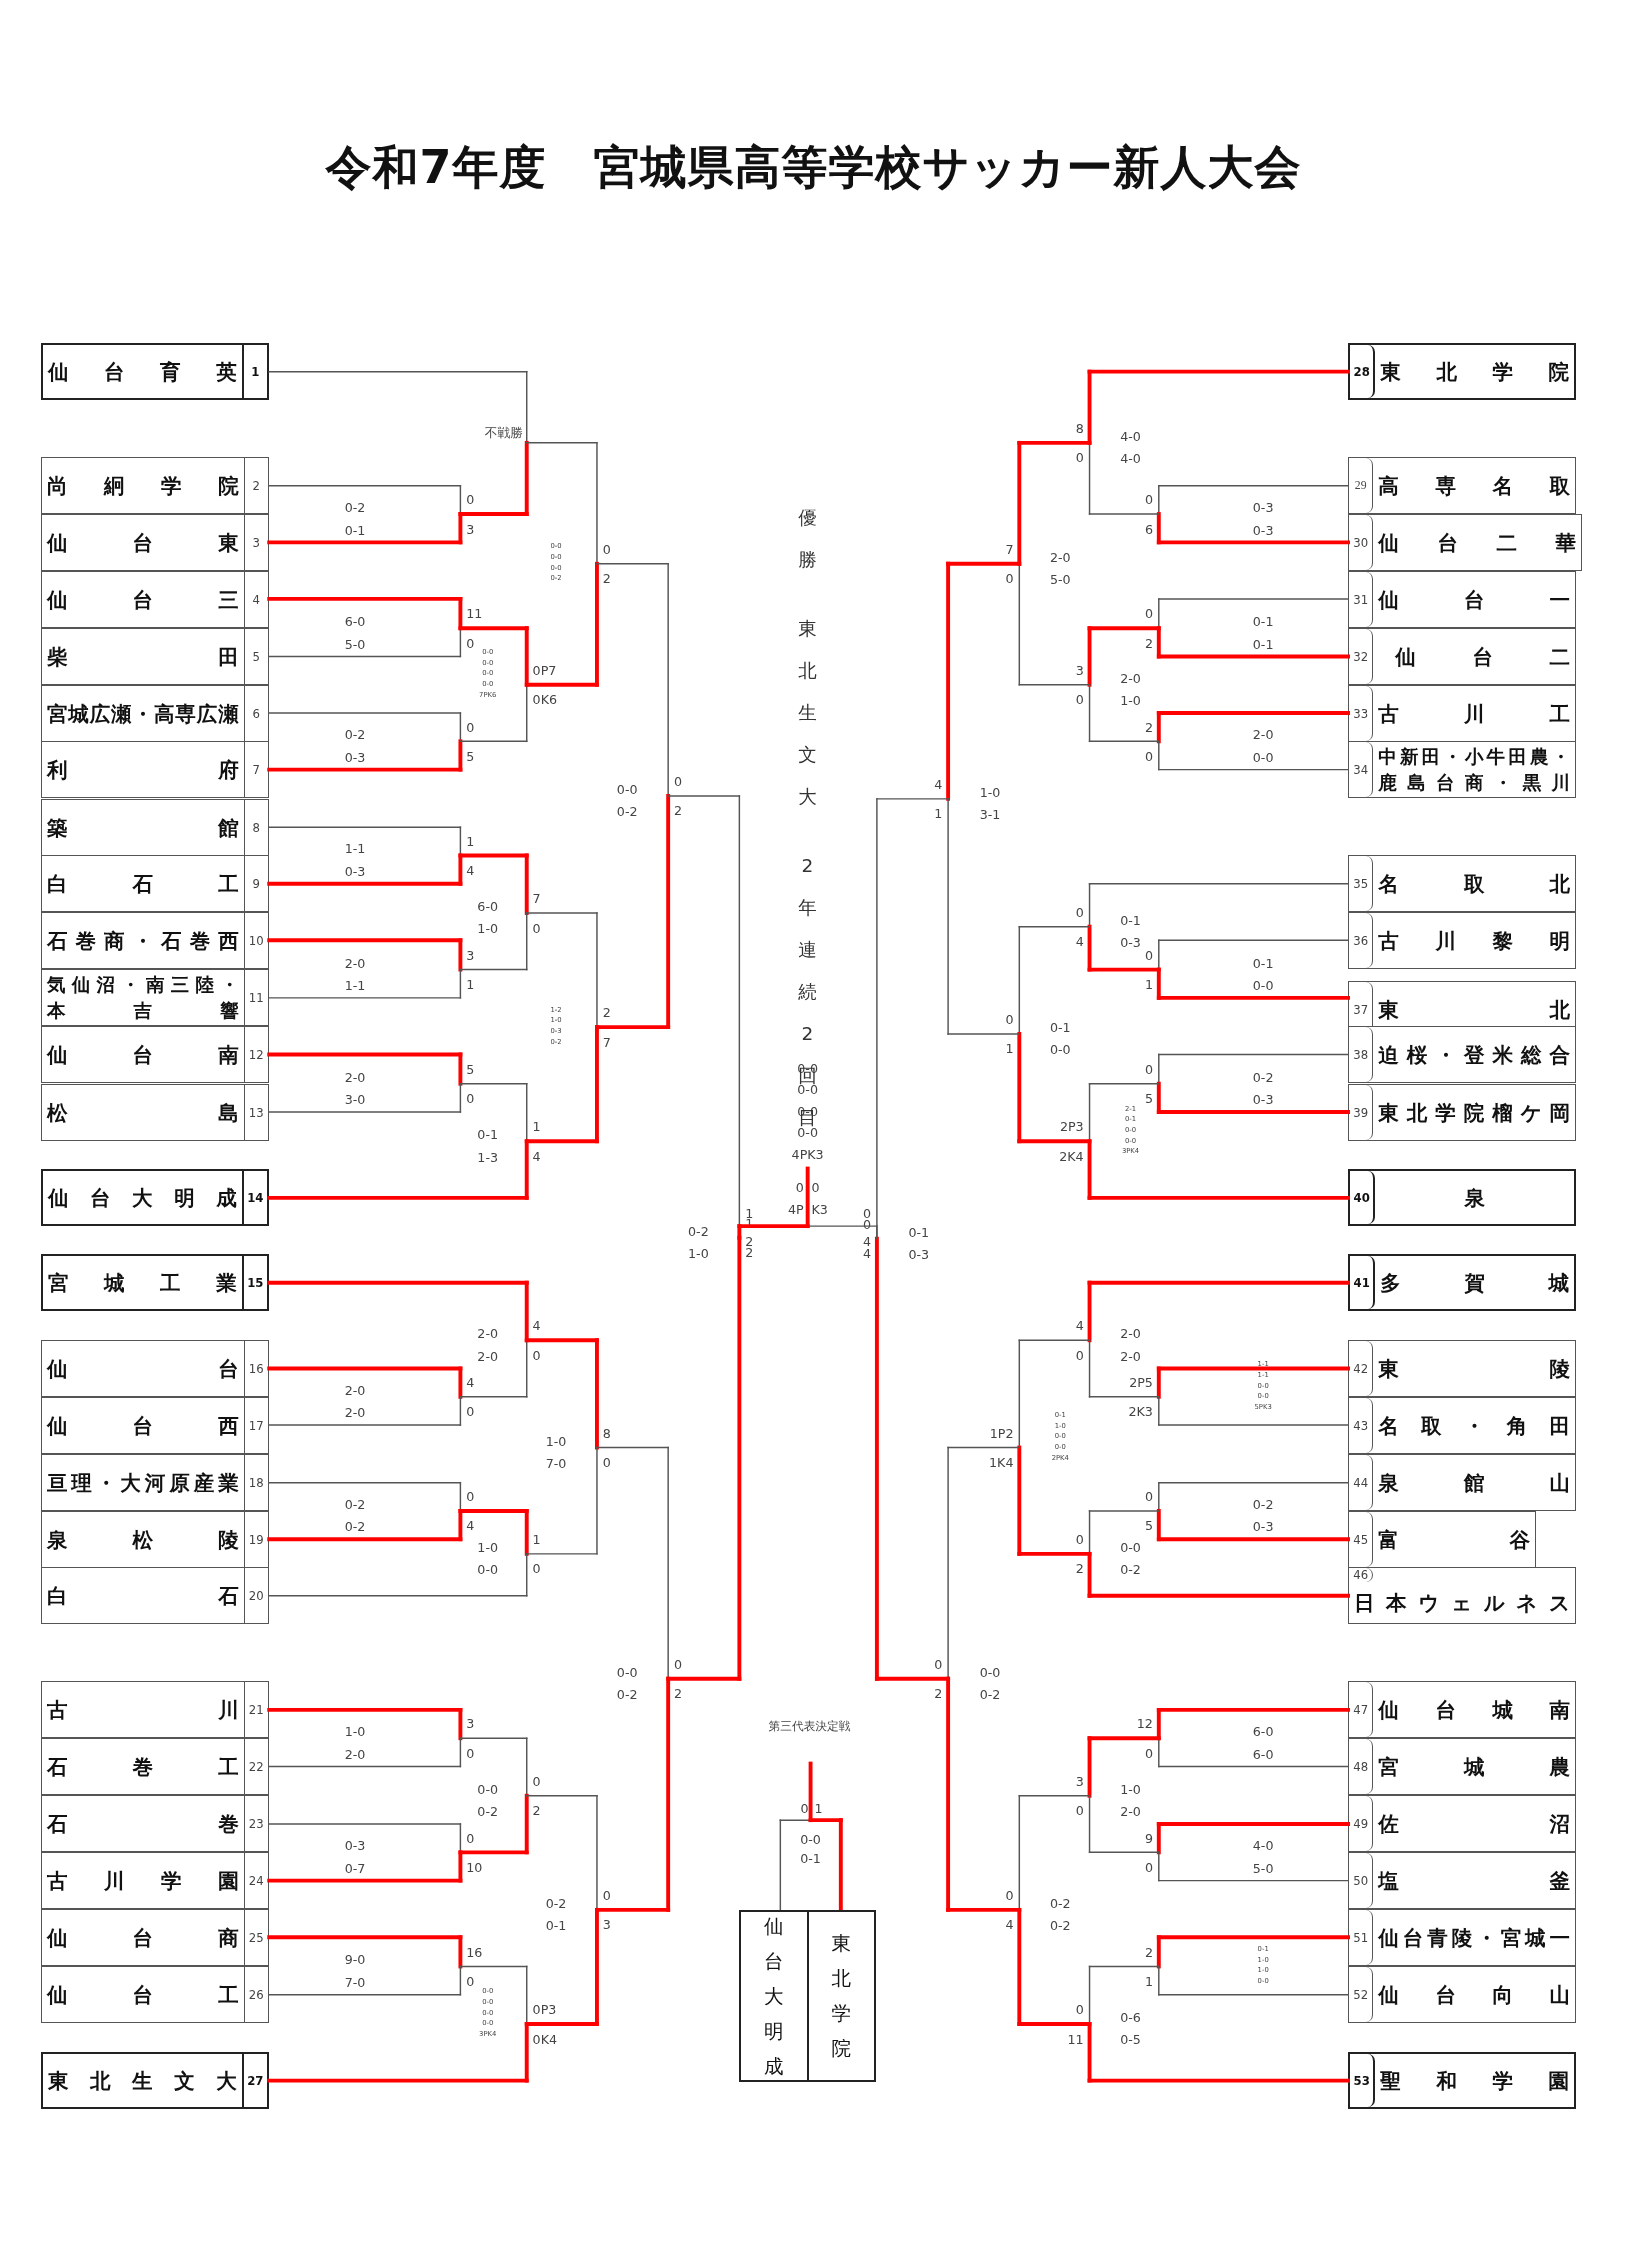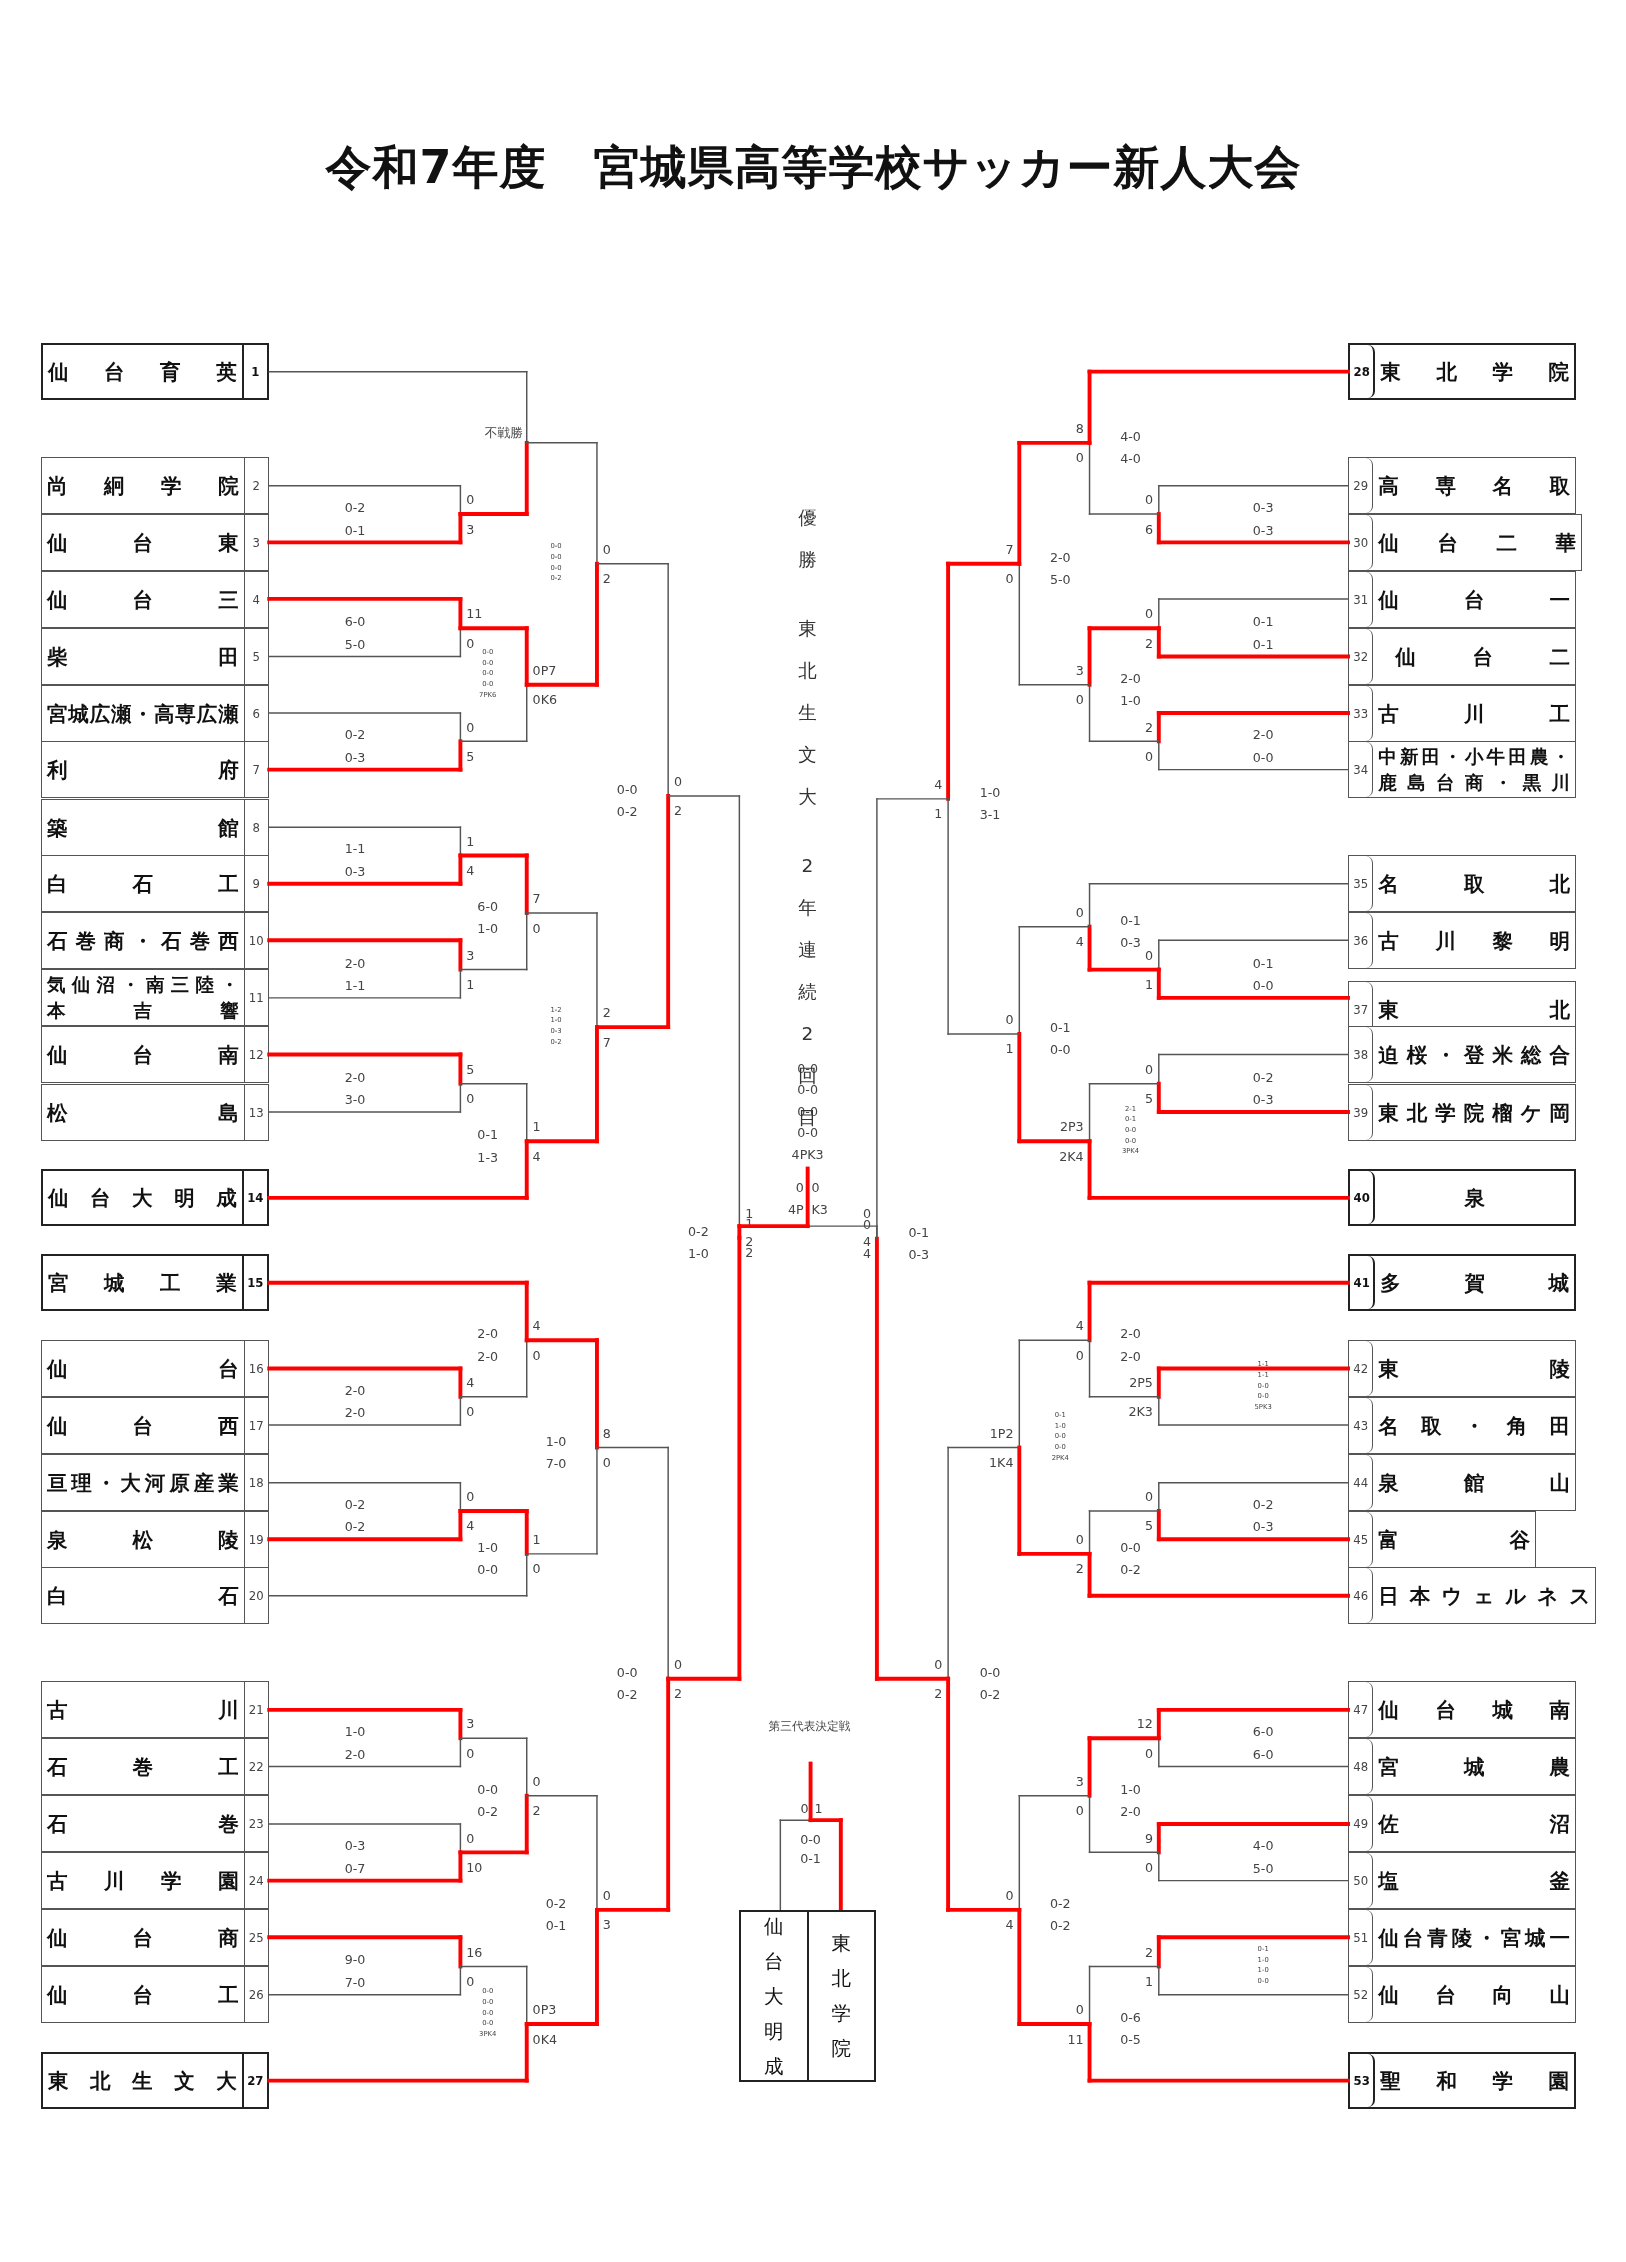--- a/index.html
+++ b/index.html
@@ -283,21 +283,21 @@
     </div>
     <div class="team-box seed right" style="left: 1348px; width: 228px; top: 343px;">
       <div class="team-num">28</div>
       <div class="team-name">
         <span>東</span>
         <span>北</span>
         <span>学</span>
         <span>院</span>
       </div>
     </div>
-    <div class="team-box right" style="left: 1348px; width: 228px; top: 457px;">
+    <div class="team-box right" style="left: 1348px; width: 228px; top: 457px; font-family: Liberation Serif, serif;">
       <div class="team-num">29</div>
       <div class="team-name">
         <span>高</span>
         <span>専</span>
         <span>名</span>
         <span>取</span>
       </div>
     </div>
     <div class="team-box right" style="left: 1348px; width: 234px; top: 514px;">
       <div class="team-num">30</div>
@@ -444,21 +444,21 @@
         <span>山</span>
       </div>
     </div>
     <div class="team-box right" style="left: 1348px; width: 188px; top: 1511px;">
       <div class="team-num">45</div>
       <div class="team-name">
         <span>富</span>
         <span>谷</span>
       </div>
     </div>
-    <div class="team-box right" style="left: 1348px; width: 248px; top: 1567px;">
+    <div class="team-box right" style="left: 1348px; width: 228px; top: 1567px; flex-direction: column;">
       <div class="team-num">46</div>
       <div class="team-name">
         <span>日</span>
         <span>本</span>
         <span>ウ</span>
         <span>ェ</span>
         <span>ル</span>
         <span>ネ</span>
         <span>ス</span>
       </div>

